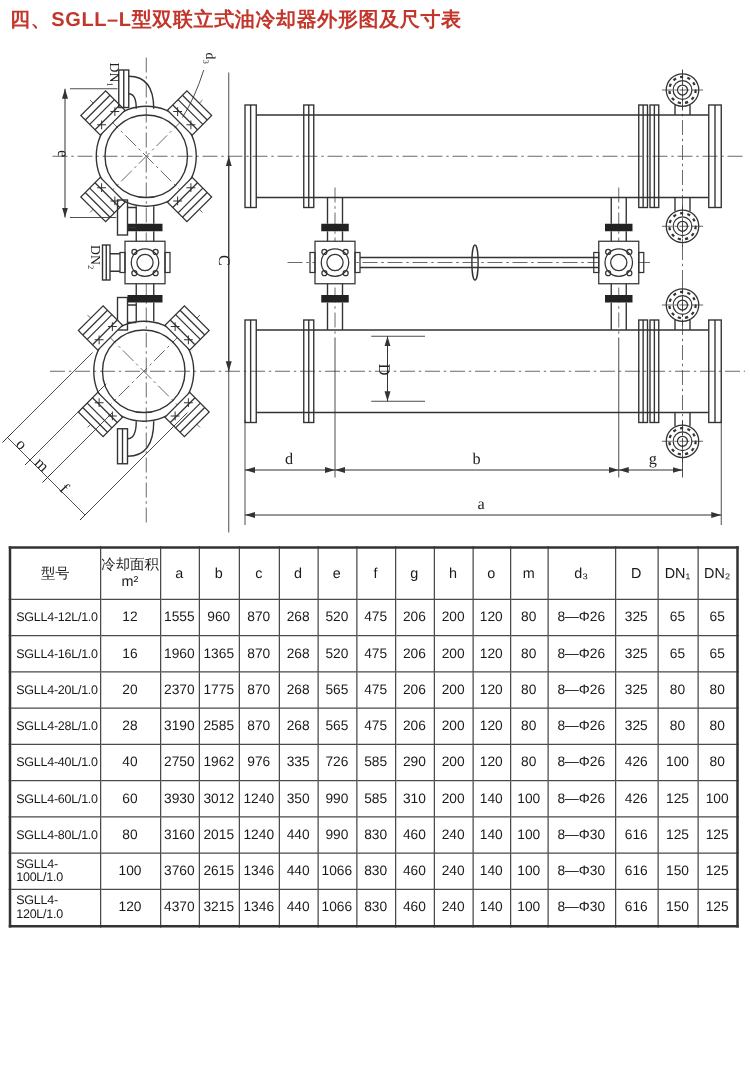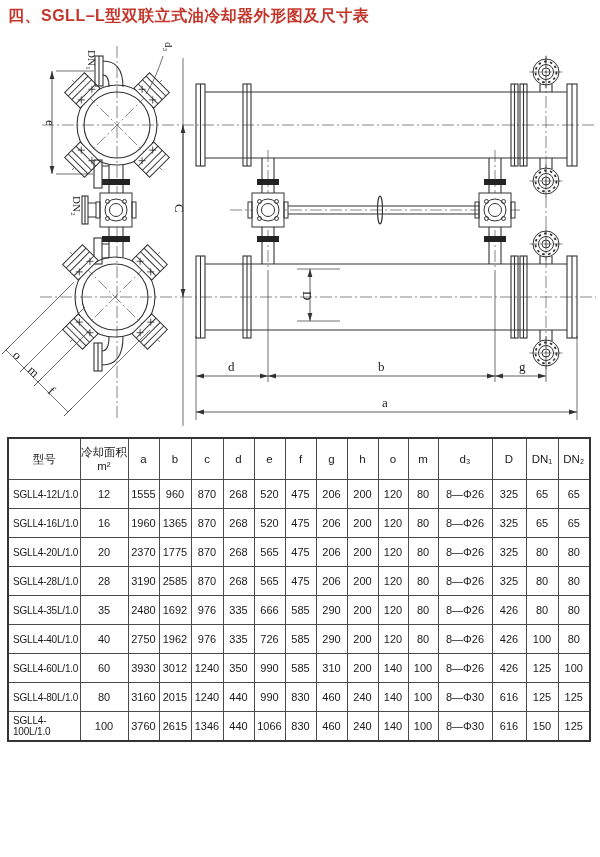--- a/index.html
+++ b/index.html
@@ -347,38 +347,20 @@
         <td>206</td>
         <td>200</td>
         <td>120</td>
         <td>80</td>
         <td>8—Φ26</td>
         <td>325</td>
         <td>80</td>
         <td>80</td>
       </tr>
       <tr>
-        <td class="model-cell">SGLL4-35L/1.0</td>
-        <td>35</td>
-        <td>2480</td>
-        <td>1692</td>
-        <td>976</td>
-        <td>335</td>
-        <td>666</td>
-        <td>585</td>
-        <td>290</td>
-        <td>200</td>
-        <td>120</td>
-        <td>80</td>
-        <td>8—Φ26</td>
-        <td>426</td>
-        <td>80</td>
-        <td>80</td>
-      </tr>
-      <tr>
         <td class="model-cell">SGLL4-40L/1.0</td>
         <td>40</td>
         <td>2750</td>
         <td>1962</td>
         <td>976</td>
         <td>335</td>
         <td>726</td>
         <td>585</td>
         <td>290</td>
         <td>200</td>
@@ -436,14 +418,32 @@
         <td>830</td>
         <td>460</td>
         <td>240</td>
         <td>140</td>
         <td>100</td>
         <td>8—Φ30</td>
         <td>616</td>
         <td>150</td>
         <td>125</td>
       </tr>
+      <tr>
+        <td class="model-cell">SGLL4-120L/1.0</td>
+        <td>120</td>
+        <td>4370</td>
+        <td>3215</td>
+        <td>1346</td>
+        <td>440</td>
+        <td>1066</td>
+        <td>830</td>
+        <td>460</td>
+        <td>240</td>
+        <td>140</td>
+        <td>100</td>
+        <td>8—Φ30</td>
+        <td>616</td>
+        <td>150</td>
+        <td>125</td>
+      </tr>
     </tbody>
 </table>
 
 </body></html>

